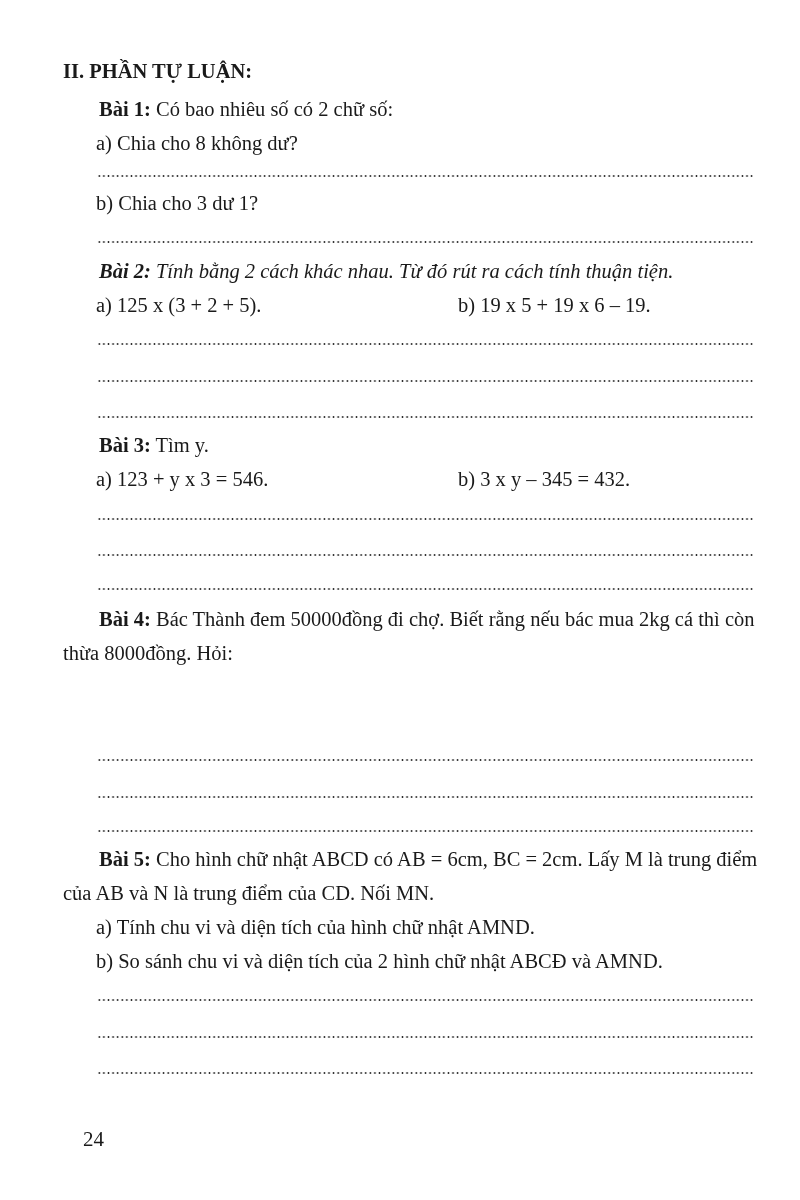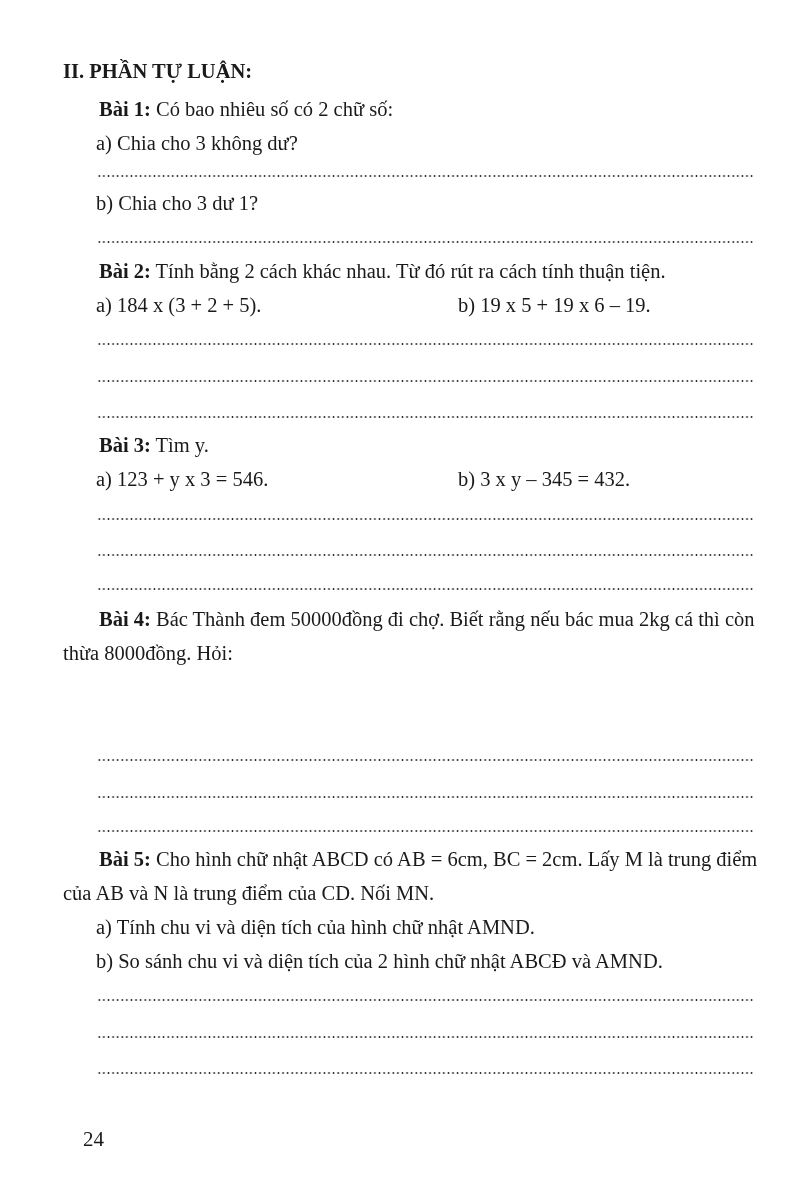--- a/index.html
+++ b/index.html
@@ -47,29 +47,29 @@
 </head>
 <body>
 
 <div class="page">
 
   <div class="line section-title" style="left:62px; top:59px;">II. PHẦN TỰ LUẬN:</div>
 
   <div class="line" style="left:62px; top:97px;">
     <span class="bold">Bài 1:</span><span> Có bao nhiêu số có 2 chữ số:</span>
   </div>
-  <div class="line" style="left:95px; top:131px;">a) Chia cho 3 không dư?</div>
+  <div class="line" style="left:95px; top:131px;">a) Chia cho 8 không dư?</div>
   <div class="dots" style="left:96px; width:656px; top:175px;"></div>
   <div class="line" style="left:95px; top:191px;">b) Chia cho 3 dư 1?</div>
   <div class="dots" style="left:96px; width:656px; top:241px;"></div>
 
-  <div class="line" style="left:62px; top:259px;">
+  <div class="line" style="left:62px; top:259px;font-style:italic;">
     <span class="bold">Bài 2:</span><span> Tính bằng 2 cách khác nhau. Từ đó rút ra cách tính thuận tiện.</span>
   </div>
-  <div class="line" style="left:95px; top:293px;">a) 184 x (3 + 2 + 5).</div>
+  <div class="line" style="left:95px; top:293px;">a) 125 x (3 + 2 + 5).</div>
   <div class="line" style="left:457px; top:293px;">b) 19 x 5 + 19 x 6 – 19.</div>
   <div class="dots" style="left:96px; width:656px; top:343px;"></div>
   <div class="dots" style="left:96px; width:656px; top:380px;"></div>
   <div class="dots" style="left:96px; width:656px; top:416px;"></div>
 
   <div class="line" style="left:62px; top:433px;">
     <span class="bold">Bài 3:</span><span> Tìm y.</span>
   </div>
   <div class="line" style="left:95px; top:467px;">a) 123 + y x 3 = 546.</div>
   <div class="line" style="left:457px; top:467px;">b) 3 x y – 345 = 432.</div>

